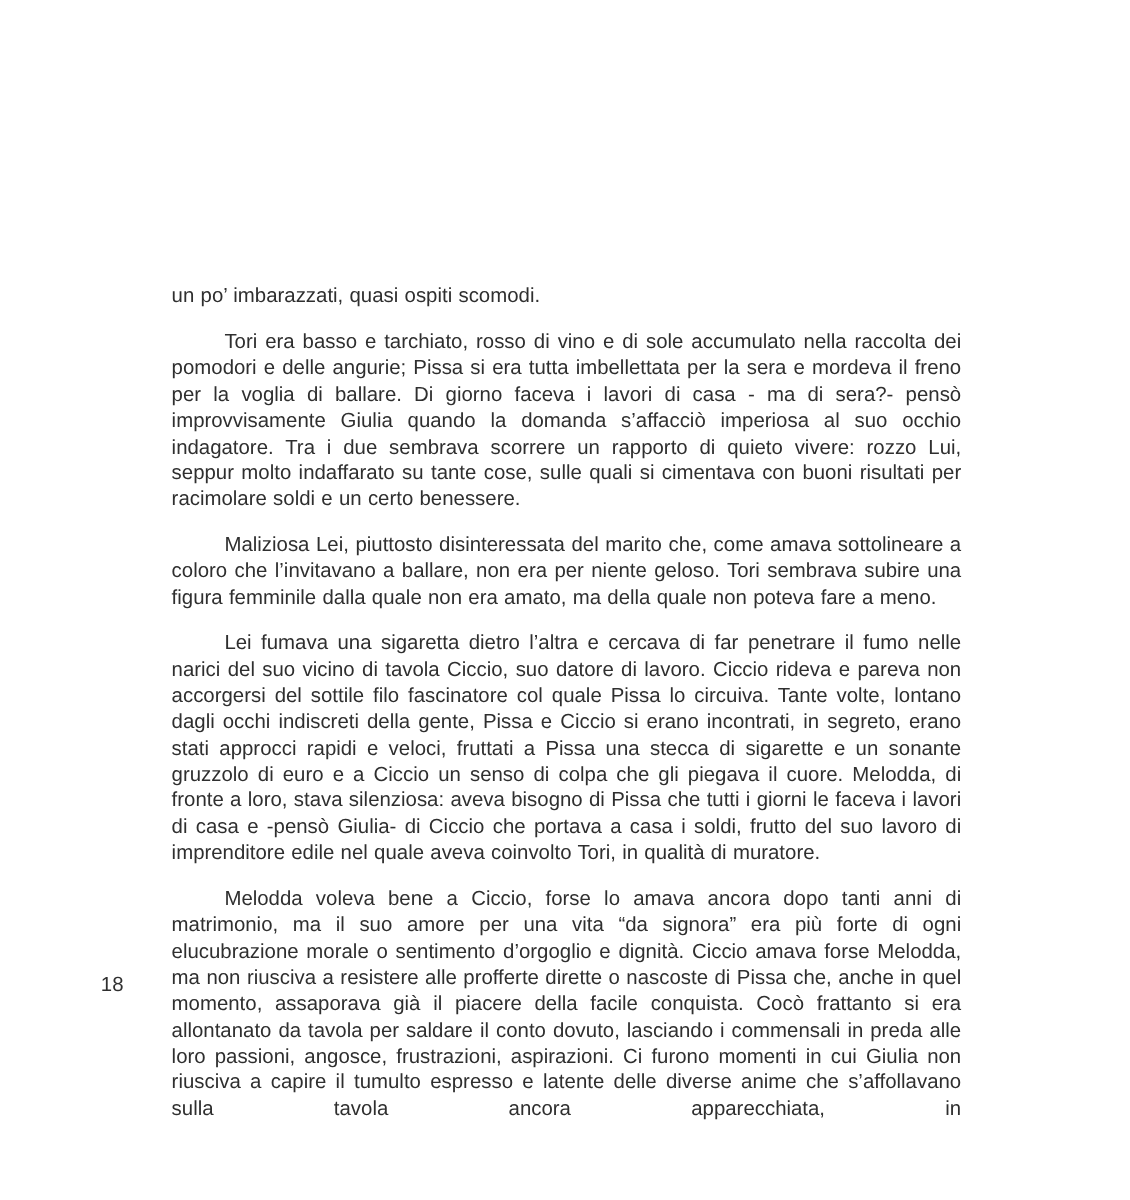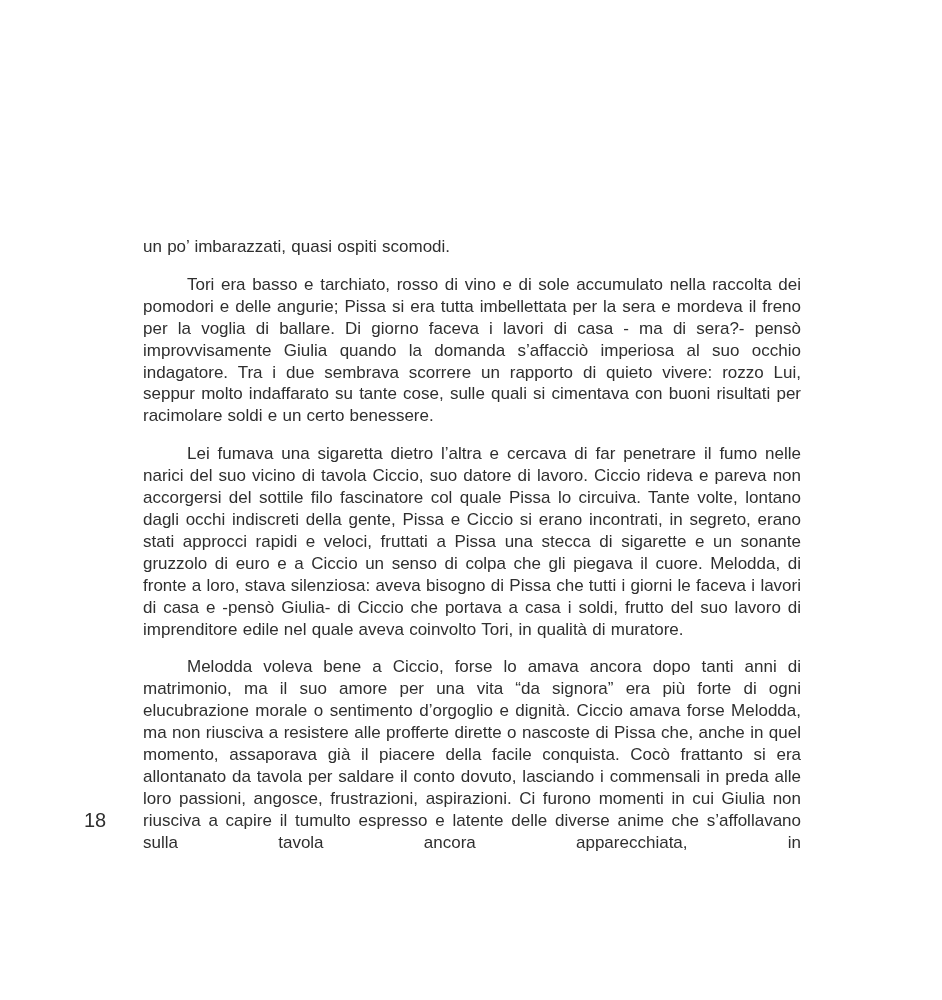--- a/index.html
+++ b/index.html
@@ -12,21 +12,21 @@
     width: 942px;
     height: 1000px;
     background: #ffffff;
     overflow: hidden;
     font-family: "Liberation Sans", sans-serif;
   }
   .page-number {
     position: absolute;
     left: 84px;
     top: 810px;
-    font-size: 20px;
+    font-size: 17px;
     line-height: 21.8px;
     color: #2f2f2f;
   }
   .text-block {
     position: absolute;
     left: 127px;
     top: 220px;
     width: 690px;
     font-size: 17px;
     line-height: 21.9px;
@@ -49,17 +49,18 @@
 </head>
 <body>
 
 <div class="page">
 
   <div class="page-number">18</div>
 
   <div class="text-block">
     <p class="para continuation">un po’ imbarazzati, quasi ospiti scomodi.</p>
     <p class="para">Tori era basso e tarchiato, rosso di vino e di sole accumulato nella raccolta dei pomodori e delle angurie; Pissa si era tutta imbellettata per la sera e mordeva il freno per la voglia di ballare. Di giorno faceva i lavori di casa - ma di sera?- pensò improvvisamente Giulia quando la domanda s’affacciò imperiosa al suo occhio indagatore. Tra i due sembrava scorrere un rapporto di quieto vivere: rozzo Lui, seppur molto indaffarato su tante cose, sulle quali si cimentava con buoni risultati per racimolare soldi e un certo benessere.</p>
+    <p class="para">Maliziosa Lei, piuttosto disinteressata del marito che, come amava sottolineare a coloro che l’invitavano a ballare, non era per niente geloso. Tori sembrava subire una figura femminile dalla quale non era amato, ma della quale non poteva fare a meno.</p>
     <p class="para">Lei fumava una sigaretta dietro l’altra e cercava di far penetrare il fumo nelle narici del suo vicino di tavola Ciccio, suo datore di lavoro. Ciccio rideva e pareva non accorgersi del sottile filo fascinatore col quale Pissa lo circuiva. Tante volte, lontano dagli occhi indiscreti della gente, Pissa e Ciccio si erano incontrati, in segreto, erano stati approcci rapidi e veloci, fruttati a Pissa una stecca di sigarette e un sonante gruzzolo di euro e a Ciccio un senso di colpa che gli piegava il cuore. Melodda, di fronte a loro, stava silenziosa: aveva bisogno di Pissa che tutti i giorni le faceva i lavori di casa e -pensò Giulia- di Ciccio che portava a casa i soldi, frutto del suo lavoro di imprenditore edile nel quale aveva coinvolto Tori, in qualità di muratore.</p>
     <p class="para page-break">Melodda voleva bene a Ciccio, forse lo amava ancora dopo tanti anni di matrimonio, ma il suo amore per una vita “da signora” era più forte di ogni elucubrazione morale o sentimento d’orgoglio e dignità. Ciccio amava forse Melodda, ma non riusciva a resistere alle profferte dirette o nascoste di Pissa che, anche in quel momento, assaporava già il piacere della facile conquista. Cocò frattanto si era allontanato da tavola per saldare il conto dovuto, lasciando i commensali in preda alle loro passioni, angosce, frustrazioni, aspirazioni. Ci furono momenti in cui Giulia non riusciva a capire il tumulto espresso e latente delle diverse anime che s’affollavano sulla tavola ancora apparecchiata, in</p>
   </div>
 
 </div>
 
 </body></html>

